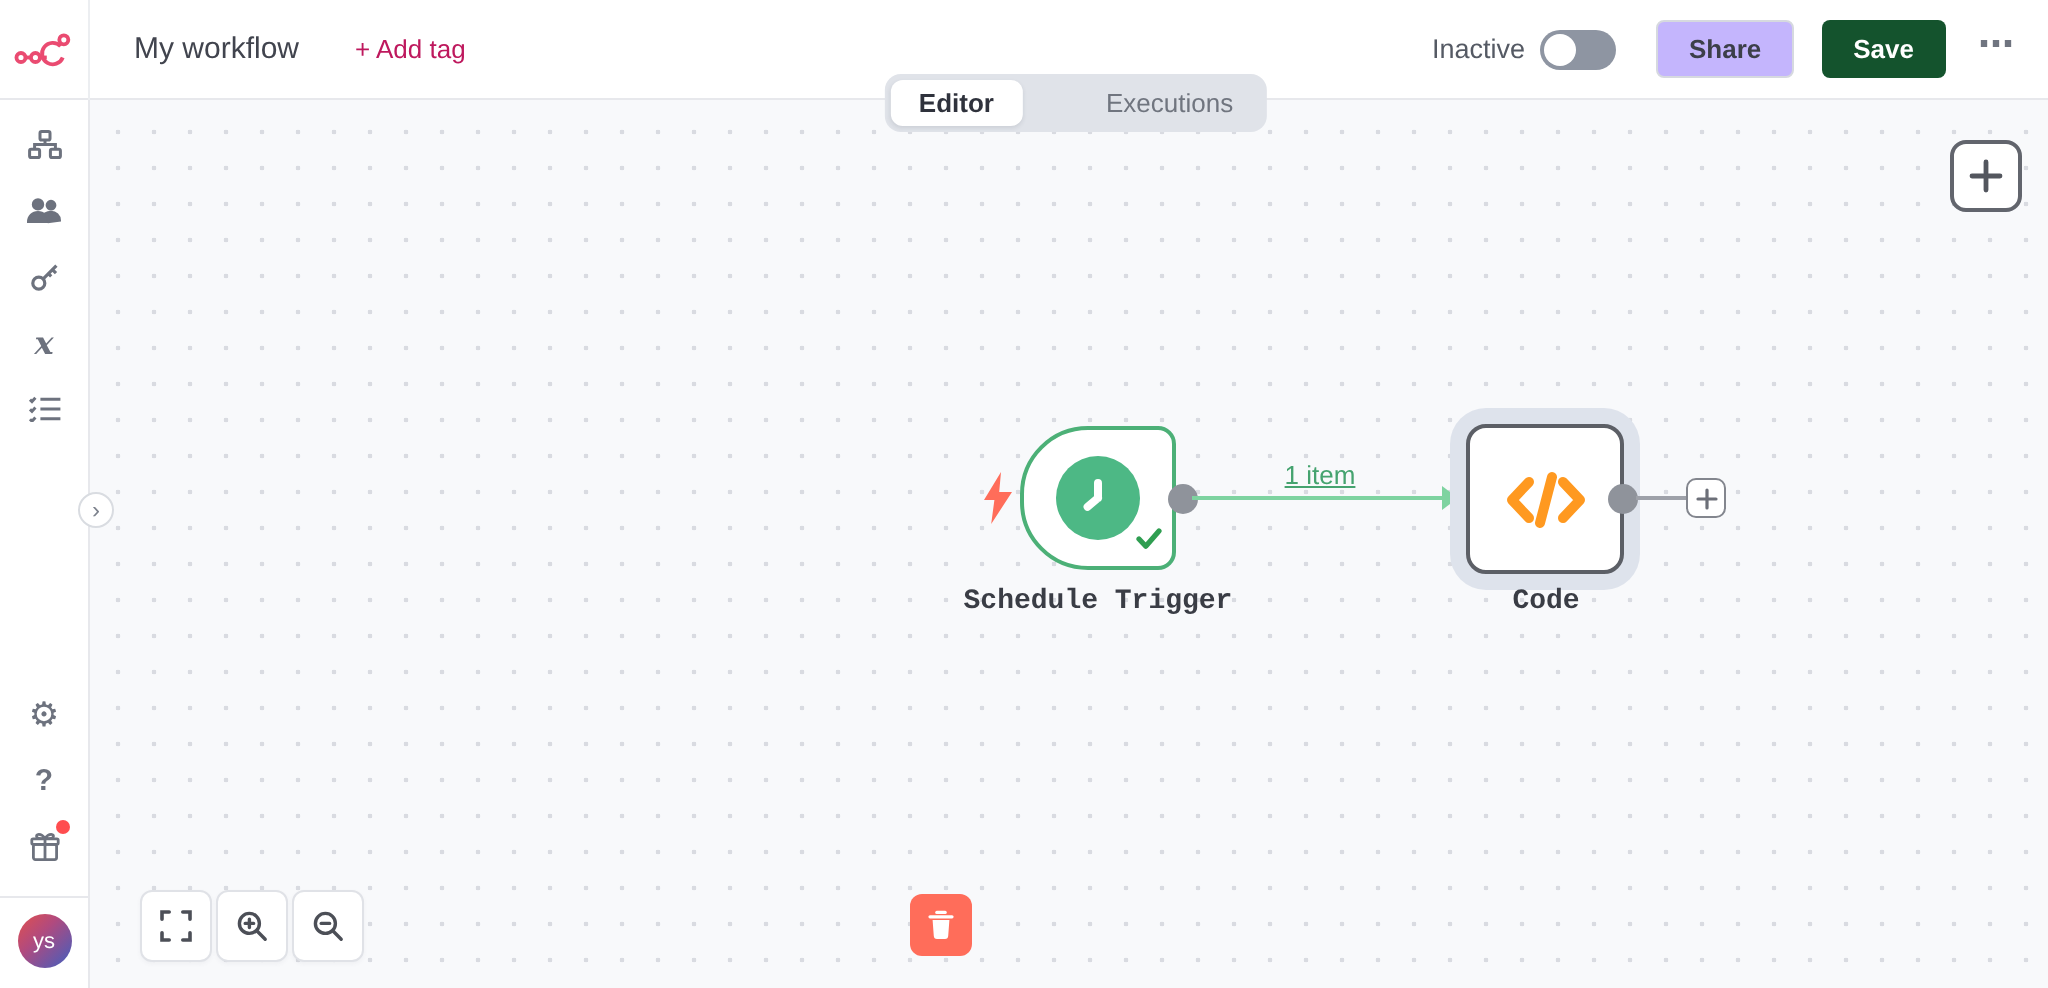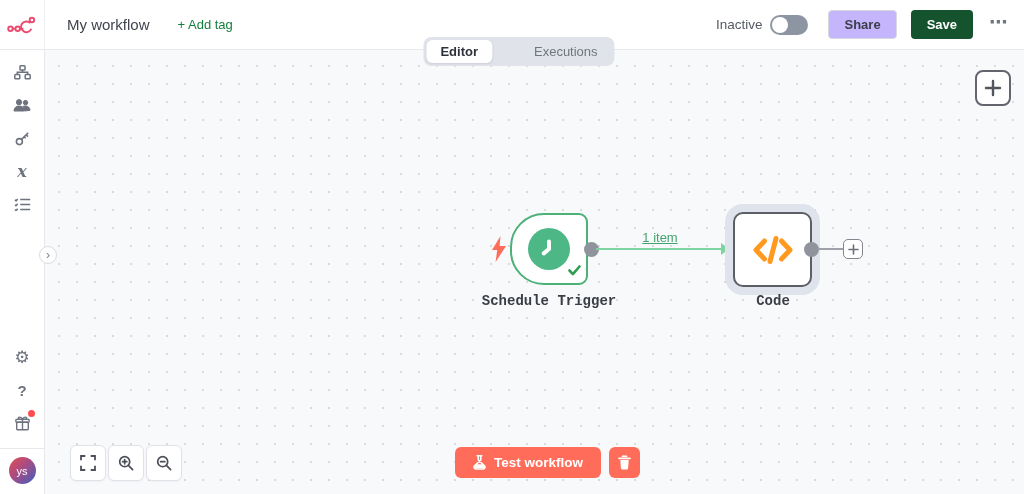--- a/index.html
+++ b/index.html
@@ -6,33 +6,33 @@
   html,body { width:1024px; height:494px; overflow:hidden; }
   body { font-family:"Liberation Sans","DejaVu Sans",sans-serif; background:#fff; }
   #app { position:relative; width:1024px; height:494px; }
 
   
   .header { position:absolute; top:0; left:0; width:1024px; height:50px; background:#fff;
             border-bottom:1px solid #e7e8ec; display:flex; align-items:center; z-index:5; }
   .logo-box { width:45px; height:50px; display:flex; align-items:center; justify-content:center;
               border-right:1px solid #eceef1; flex:0 0 45px; }
   .wf-title { margin-left:22px; font-size:15px; color:#41444e; font-weight:500; }
-  .add-tag { margin-left:28px; font-size:13px; color:#15803d; cursor:pointer; }
+  .add-tag { margin-left:28px; font-size:13px; color:#be185d; cursor:pointer; }
   .header-right { margin-left:auto; display:flex; align-items:center; gap:14px; padding-right:14px; }
   .status-label { font-size:13.5px; color:#555a64; }
   .toggle { width:38px; height:20px; border-radius:10px; background:#8e95a2; position:relative; cursor:pointer; margin-left:-6px;}
   .toggle .knob { position:absolute; left:2px; top:2px; width:16px; height:16px; border-radius:50%; background:#fff; }
   .btn-share { background:#c4b5fd; border:1px solid #d6d9df; border-radius:4px; padding:6px 15px;
                font-size:13px; font-weight:600; color:#3c3f49; cursor:pointer; margin-left:6px; }
   .btn-save { border:none; border-radius:4px; padding:7px 16px; font-size:13px; font-weight:600;
               color:#fff; cursor:pointer; }
   .more-dots { font-size:18px; color:#6f747f; font-weight:700; letter-spacing:1px; cursor:pointer; line-height:10px; padding:0 2px 6px 2px;}
 
   
-  .tabstrip { position:absolute; top:37px; left:519px; transform:translateX(-50%); z-index:6;
+  .tabstrip { position:absolute; top:37px; left:538px; transform:translateX(-50%); z-index:6;
               background:#e0e3e9; border-radius:8px; padding:3px; display:flex;gap:28px; }
   .tab { font-size:13px; padding:4px 14px; border-radius:6px; cursor:pointer; }
   .tab.active { background:#fff; color:#2f323c; font-weight:600; box-shadow:0 1px 2px rgba(60,64,80,.12); }
   .tab.inactive { color:#70757f; }
 
   
   .sidebar { position:absolute; top:50px; left:0; width:45px; height:444px; background:#fff;
              border-right:1px solid #e7e8ec; display:flex; flex-direction:column; align-items:center;
              padding-top:8px; z-index:4; }
   .side-icon { width:28px; height:28px; display:flex; align-items:center; justify-content:center;
@@ -257,27 +257,20 @@
           <g stroke="#4c4f57" stroke-width="1.7" stroke-linecap="round">
             <circle cx="6.7" cy="6.7" r="5"></circle>
             <path d="M10.4 10.4L14.6 14.6"></path>
             <path d="M4.6 6.7h4.2"></path>
           </g>
         </svg>
       </div>
     </div>
 
     <div class="run-bar">
-      <button class="btn-test" style="background:#ff6d5a;">
-        <svg width="13" height="15" viewBox="0 0 13 15">
-          <path d="M4.2 0.8h4.6M5.2 0.8v4L11.7 11a2 2 0 0 1-1.7 3H3a2 2 0 0 1-1.7-3L7.8 4.8v-4" fill="none" stroke="#fff" stroke-width="1.6" stroke-linecap="round" stroke-linejoin="round"></path>
-          <path d="M3.4 9.2h6.2L11 11.5a1.2 1.2 0 0 1-1 1.8H3a1.2 1.2 0 0 1-1-1.8z" fill="#fff"></path>
-        </svg>
-        <span>Test workflow</span>
-      </button>
       <button class="btn-trash" style="background:#ff6d5a;">
         <svg width="13" height="15" viewBox="0 0 13 15">
           <path d="M1 3.4h11" stroke="#fff" stroke-width="1.6" stroke-linecap="round"></path>
           <path d="M4.4 1.2h4.2" stroke="#fff" stroke-width="1.6" stroke-linecap="round"></path>
           <path d="M2.3 5h8.4l-.6 8a1.6 1.6 0 0 1-1.6 1.5H4.5A1.6 1.6 0 0 1 2.9 13z" fill="#fff"></path>
         </svg>
       </button>
     </div>
   </div>
 

